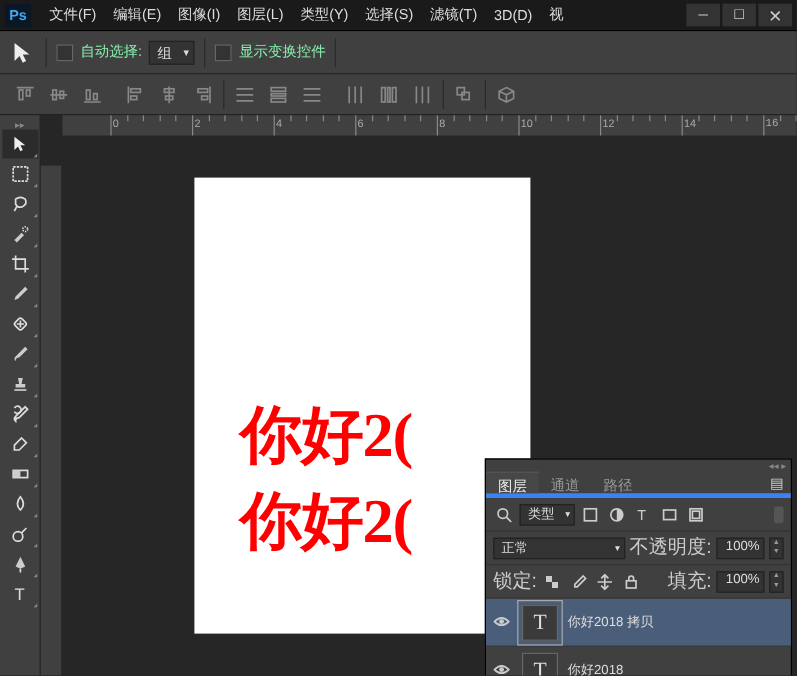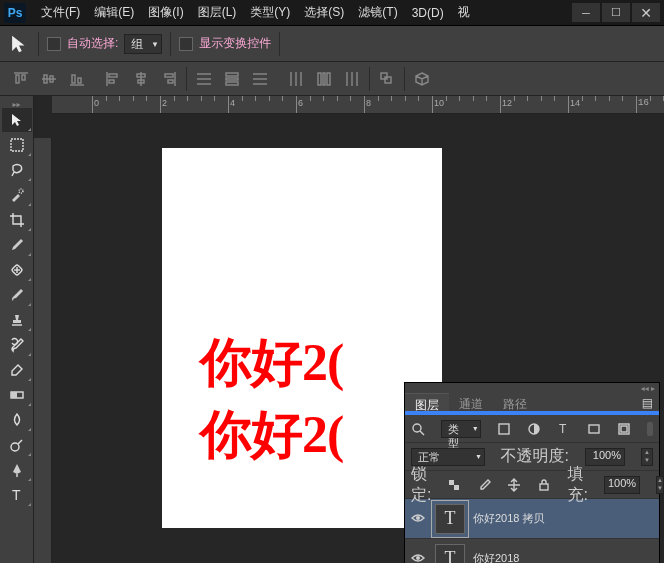--- a/index.html
+++ b/index.html
@@ -9,21 +9,21 @@
   .ps-logo { width: 22px; height: 20px; background: #0a1826; color: #3fa9f5; font-weight: bold; font-size: 12px; display: flex; align-items: center; justify-content: center; border-radius: 2px; margin-right: 8px; }
   .menu-item { color: #ddd; padding: 4px 7px; cursor: default; font-size: 12px; }
   .window-controls { margin-left: auto; display: flex; }
   .win-btn { width: 28px; height: 19px; background: #333; margin-left: 2px; display: flex; align-items: center; justify-content: center; color: #ccc; font-size: 11px; }
   .win-btn.close { font-size: 14px; }
   
   .options-bar { height: 36px; background: #404040; border-bottom: 1px solid #222; display: flex; align-items: center; padding: 0 8px; gap: 6px; }
   .opt-tool-icon { width: 22px; height: 22px; display: flex; align-items: center; justify-content: center; color: #eee; }
   .opt-divider { width: 1px; height: 24px; background: #2a2a2a; margin: 0 2px; }
   .checkbox { width: 14px; height: 14px; border: 1px solid #666; background: #333; display: inline-block; vertical-align: middle; }
-  .opt-label { color: #f9a8d4; font-size: 12px; }
+  .opt-label { color: #86efac; font-size: 12px; }
   .dropdown { background: #333; border: 1px solid #222; padding: 2px 18px 2px 6px; color: #ddd; position: relative; font-size: 12px; height: 20px; line-height: 14px; }
   .dropdown::after { content: "▾"; position: absolute; right: 4px; top: 2px; font-size: 9px; }
   
   .tool-row2 { height: 34px; background: #404040; border-bottom: 1px solid #222; display: flex; align-items: center; padding: 0 8px; gap: 2px; }
   .tool-row2 .icon-btn { width: 26px; height: 24px; display: flex; align-items: center; justify-content: center; color: #888; border: 1px solid transparent; }
   .tool-row2 .icon-btn svg { width: 16px; height: 16px; }
   
   .main { display: flex; height: calc(563px - 26px - 36px - 34px); position: relative; }
   
   .toolbar { width: 34px; background: #404040; border-right: 1px solid #222; display: flex; flex-direction: column; padding-top: 4px; }
@@ -45,21 +45,21 @@
   .canvas { position: absolute; left: 110px; top: 10px; width: 280px; height: 380px; background: #fff; }
   .canvas-text { position: absolute; color: #ff0000; font-weight: 900; font-size: 52px; white-space: nowrap; font-family: "SimHei","Microsoft YaHei"; letter-spacing: -1px; }
   
   .layers-panel { position: absolute; right: 4px; top: 286px; width: 256px; background: #404040; border: 1px solid #000; font-size: 12px; z-index: 10; }
   .panel-drag { height: 10px; display: flex; justify-content: flex-end; align-items: center; padding: 0 4px; color: #888; font-size: 8px; }
   .panel-tabs { display: flex; border-bottom: 4px solid #3b82f6; height: 22px; }
   .panel-tab { padding: 3px 10px; color: #999; }
   .panel-tab.active { color: #eee; background: #474747; border-top: 1px solid #555; }
   .panel-tabs .menu-icon { margin-left: auto; padding: 3px 6px; color: #ccc; }
   
-  .panel-row { display: flex; align-items: center; padding: 4px 6px; gap: 16px; border-bottom: 1px solid #333; height: 28px; }
+  .panel-row { display: flex; align-items: center; padding: 4px 6px; gap: 4px; border-bottom: 1px solid #333; height: 28px; }
   .panel-row .icon-sm { width: 18px; height: 18px; display: flex; align-items: center; justify-content: center; color: #ccc; }
   .panel-row .icon-sm svg { width: 14px; height: 14px; }
   .panel-dd { background: #333; border: 1px solid #222; padding: 1px 16px 1px 6px; color: #ddd; position: relative; font-size: 11px; height: 18px; line-height: 14px; }
   .panel-dd::after { content: "▾"; position: absolute; right: 3px; top: 1px; font-size: 8px; }
   .panel-dd.wide { flex: 1; }
   .label-sm { font-size: 16px; color: #ccc; }
   .num-input { background: #333; border: 1px solid #222; color: #ddd; width: 40px; height: 18px; font-size: 11px; padding: 0 3px; text-align: right; }
   .stepper { width: 12px; height: 18px; background: #333; border: 1px solid #222; display: flex; flex-direction: column; }
   .stepper div { flex: 1; font-size: 6px; color: #999; text-align: center; line-height: 7px; }
   

